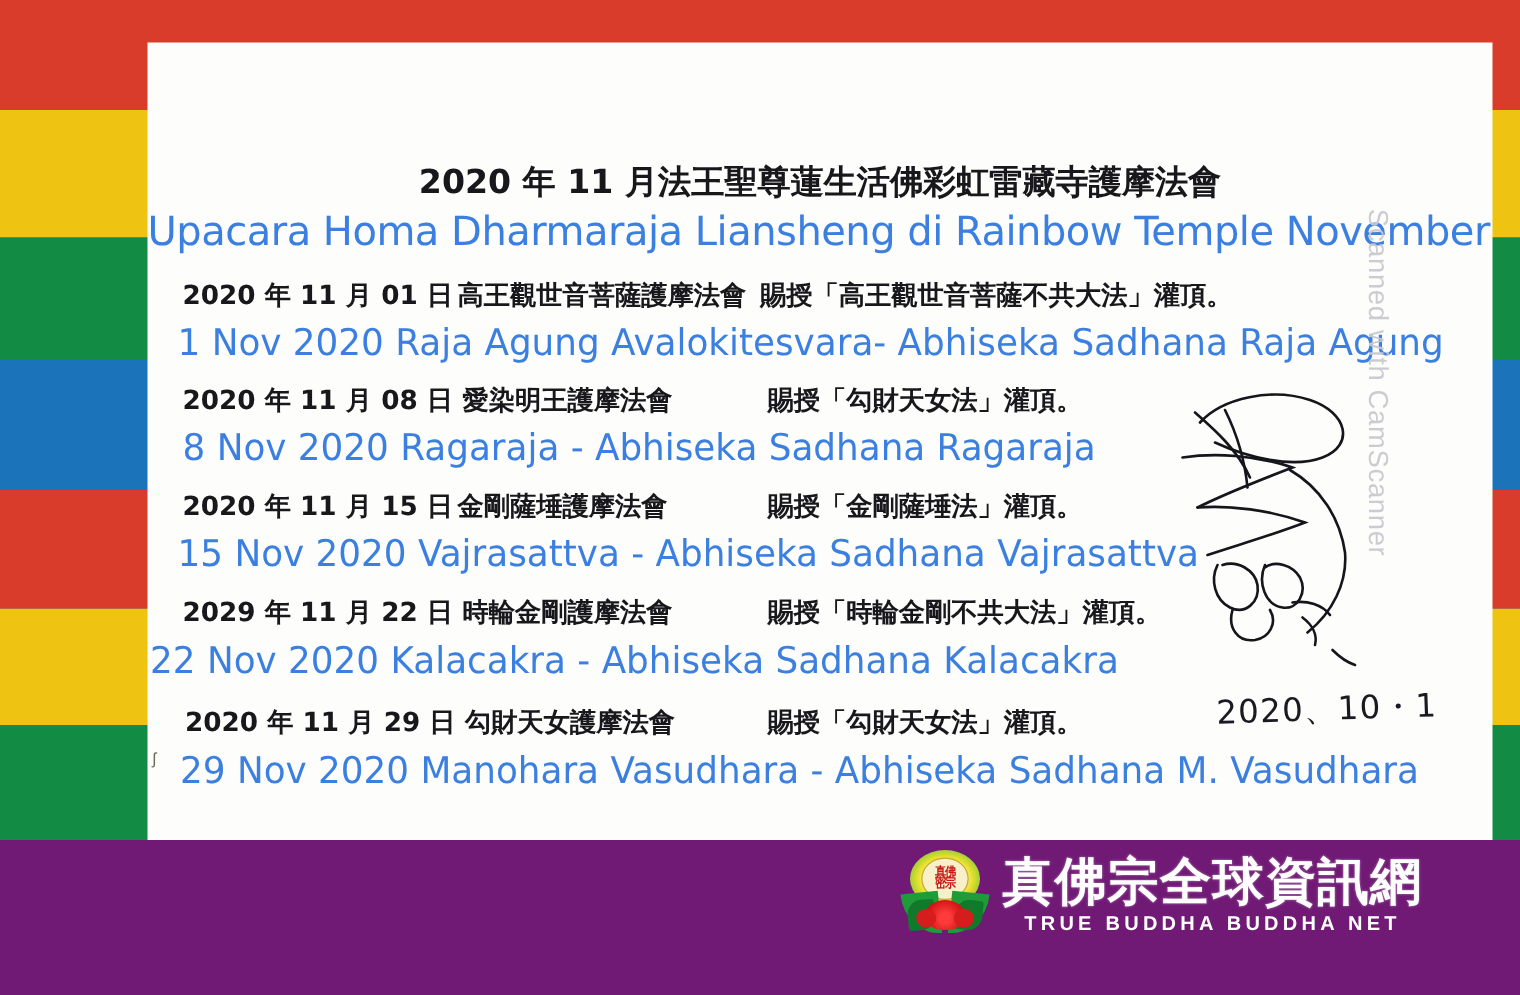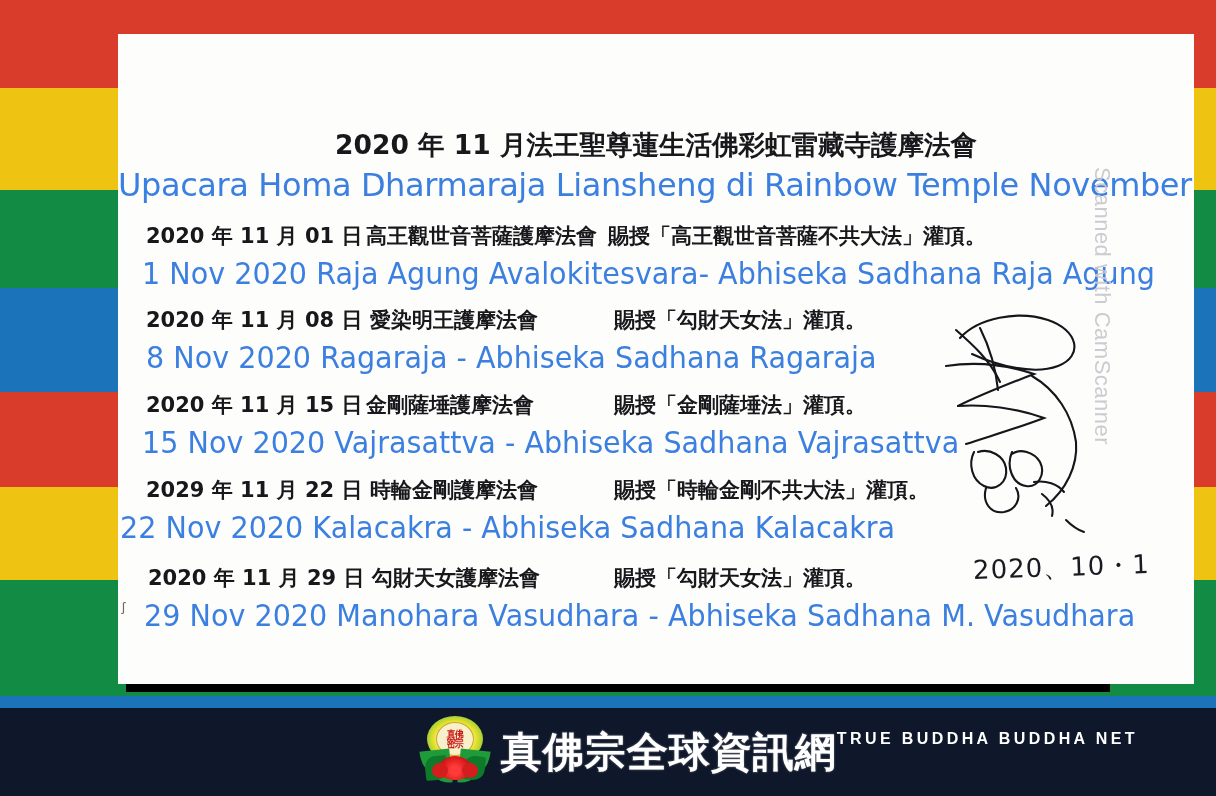--- a/index.html
+++ b/index.html
@@ -14,22 +14,22 @@
     background: #1b74ba;
     overflow: hidden;
   }
 
   
   .stripe { position: absolute; left: 0; width: 1216px; }
 
   
   #brand-band {
     position: absolute; left: 0; bottom: 0;
-    width: 1216px; height: 88px;
-    background: #0f172a;
+    width: 1216px; height: 124px;
+    background: #701a75;
     z-index: 6;
     text-decoration: underline;
   }
   #brand-lockup {
     position: absolute; right: 78px; top: 6px;
     display: flex; align-items: center; gap: 10px;
   }
   #brand-emblem {
     position: relative;
     width: 72px; height: 76px;
@@ -75,21 +75,21 @@
   .emb-lotus::before {
     content:""; position:absolute; left:-7px; top:7px;
     width:16px; height:15px; border-radius:50%;
     background:#d61d1d;
   }
   .emb-lotus::after {
     content:""; position:absolute; right:-7px; top:7px;
     width:16px; height:15px; border-radius:50%;
     background:#d61d1d;
   }
-  #brand-text { display: flex; flex-direction: row; }
+  #brand-text { display: flex; flex-direction: column; }
   #brand-cn {
     color: #ffffff;
     font-family: "DejaVu Sans", sans-serif;
     font-size: 41px; line-height: 48px;
     font-weight: bold;
     letter-spacing: 1px;
     text-shadow: 0 0 2px rgba(255,255,255,.5);
   }
   #brand-en {
     color: #ffffff;

